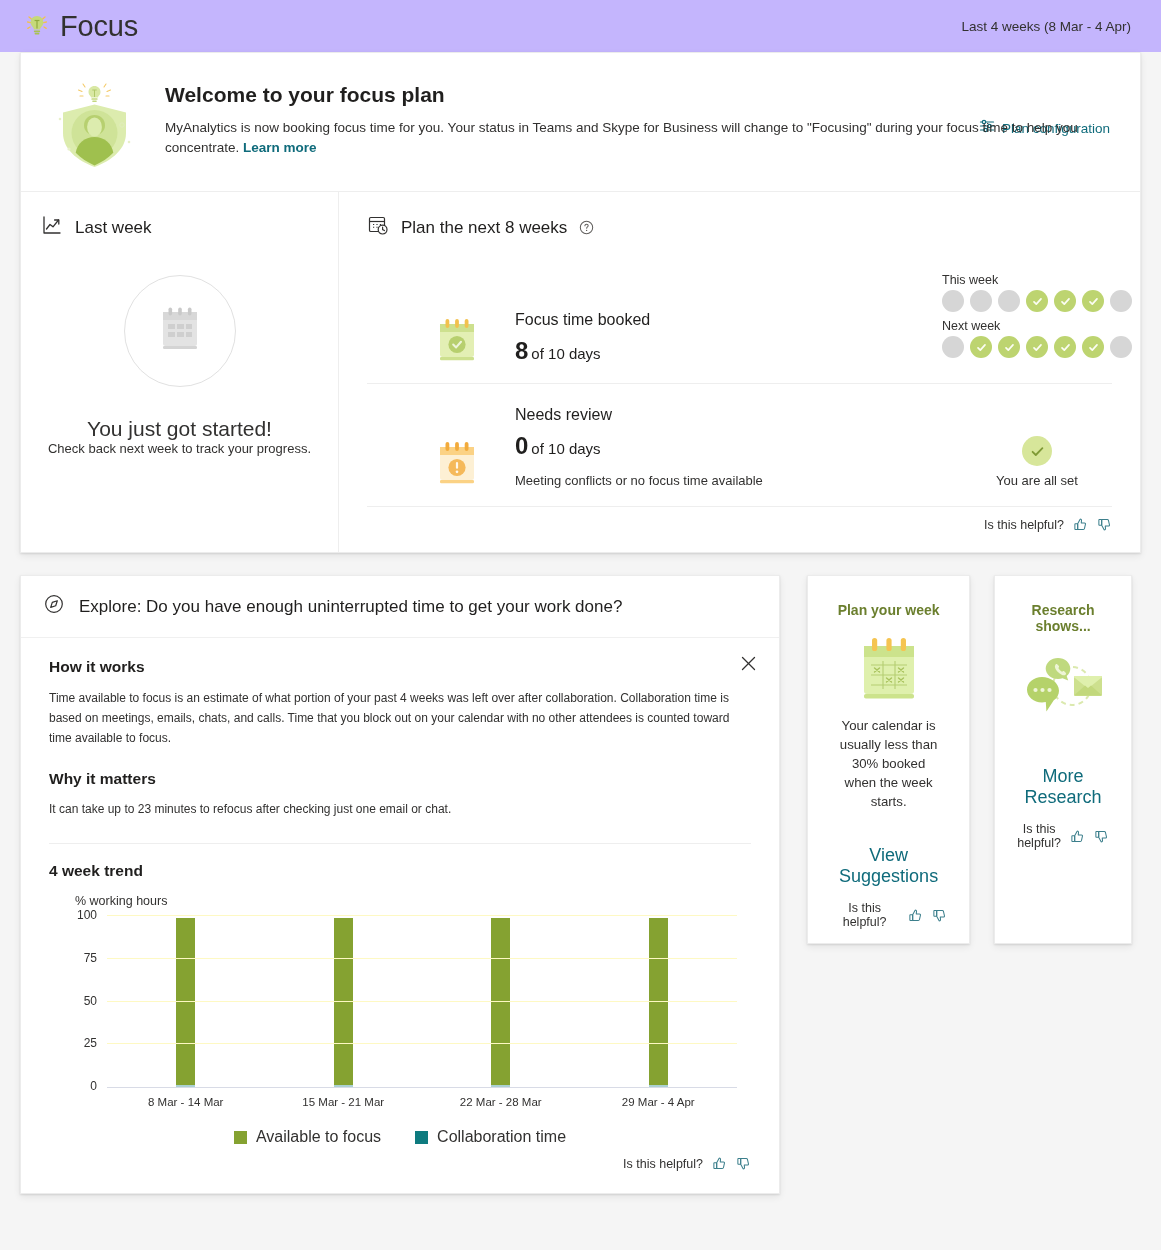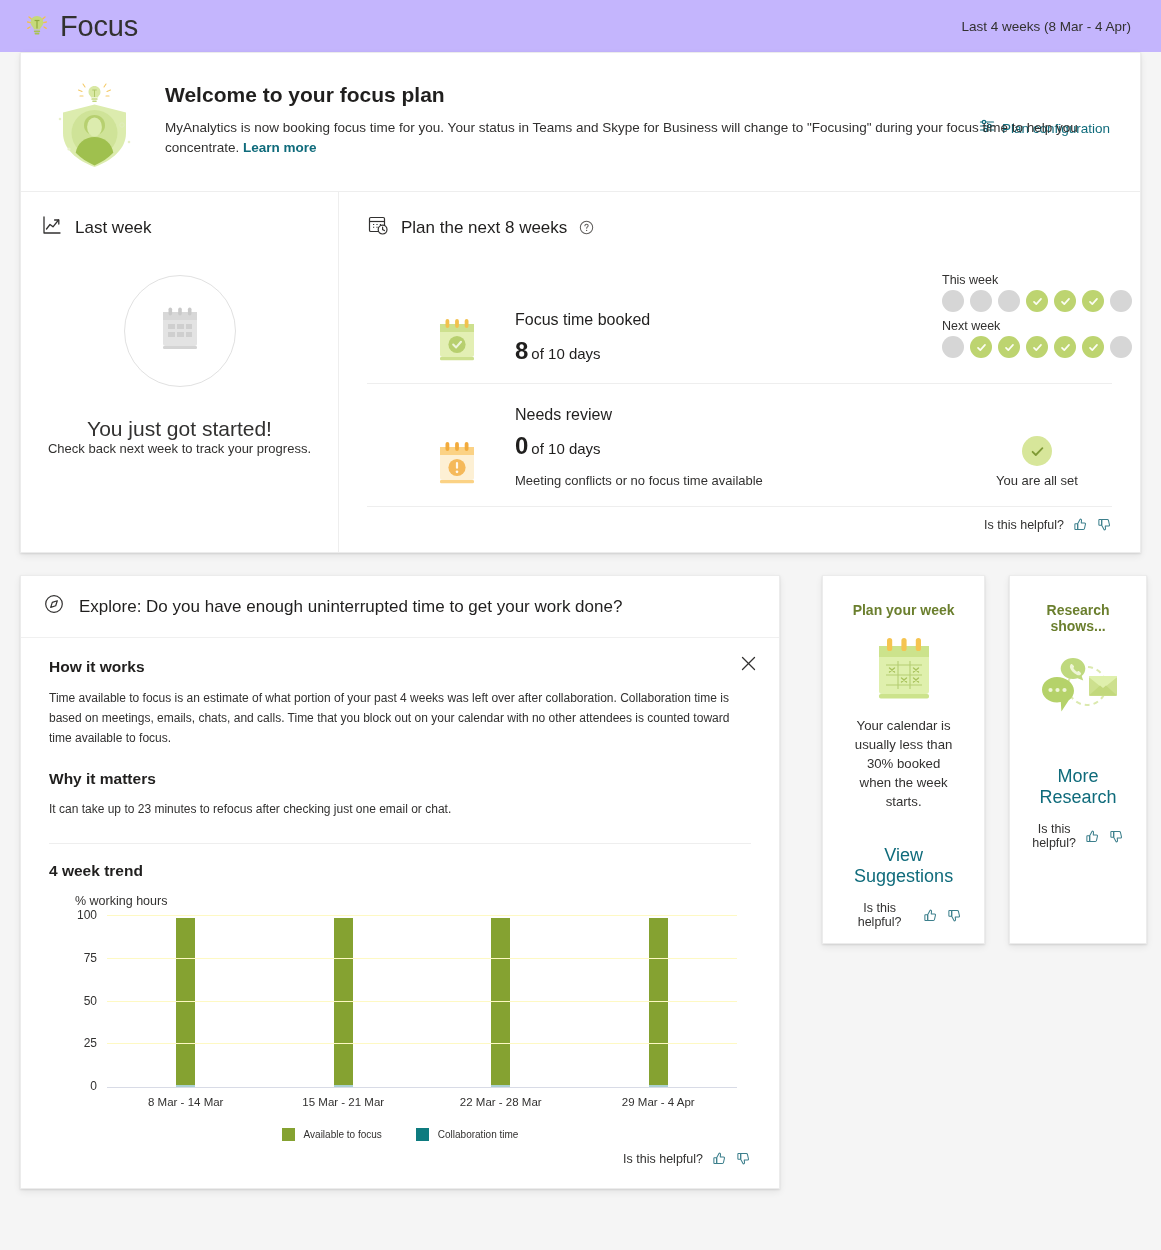--- a/index.html
+++ b/index.html
@@ -176,21 +176,21 @@
     gap: 9px;
     font-size: 12.5px;
     color: #323130;
     padding: 10px 0 8px 0;
   }
   .helpful .thumb { cursor: pointer; display: flex; }
 
   
   .lower {
     display: flex;
-    gap: 42px;
+    gap: 27px;
     margin: 22px 20px 0 20px;
     width: 1121px;
     align-items: flex-start;
   }
   .explore-card { width: 760px; flex: none; }
   .explore-head {
     display: flex;
     align-items: center;
     gap: 14px;
     padding: 17px 22px;
@@ -240,21 +240,21 @@
     margin-top: 9px;
     font-size: 11.5px;
     color: #323130;
     white-space: nowrap;
   }
   .legend {
     display: flex;
     justify-content: center;
     gap: 34px;
     margin-top: 12px;
-    font-size: 10px;
+    font-size: 16px;
     color: #323130;
   }
   .legend-item { display: flex; align-items: center; gap: 9px; }
   .swatch { width: 13px; height: 13px; flex: none; }
 
   
   .rail { width: 325px; flex: none; display: flex; flex-direction: row; gap: 24px; }
   .rail-card { padding: 26px 22px 8px 22px; text-align: center; }
   .rail-title { font-size: 14px; font-weight: 700; color: #6b7f2e; margin-bottom: 6px; }
   .rail-art { height: 92px; display: flex; align-items: center; justify-content: center; }

